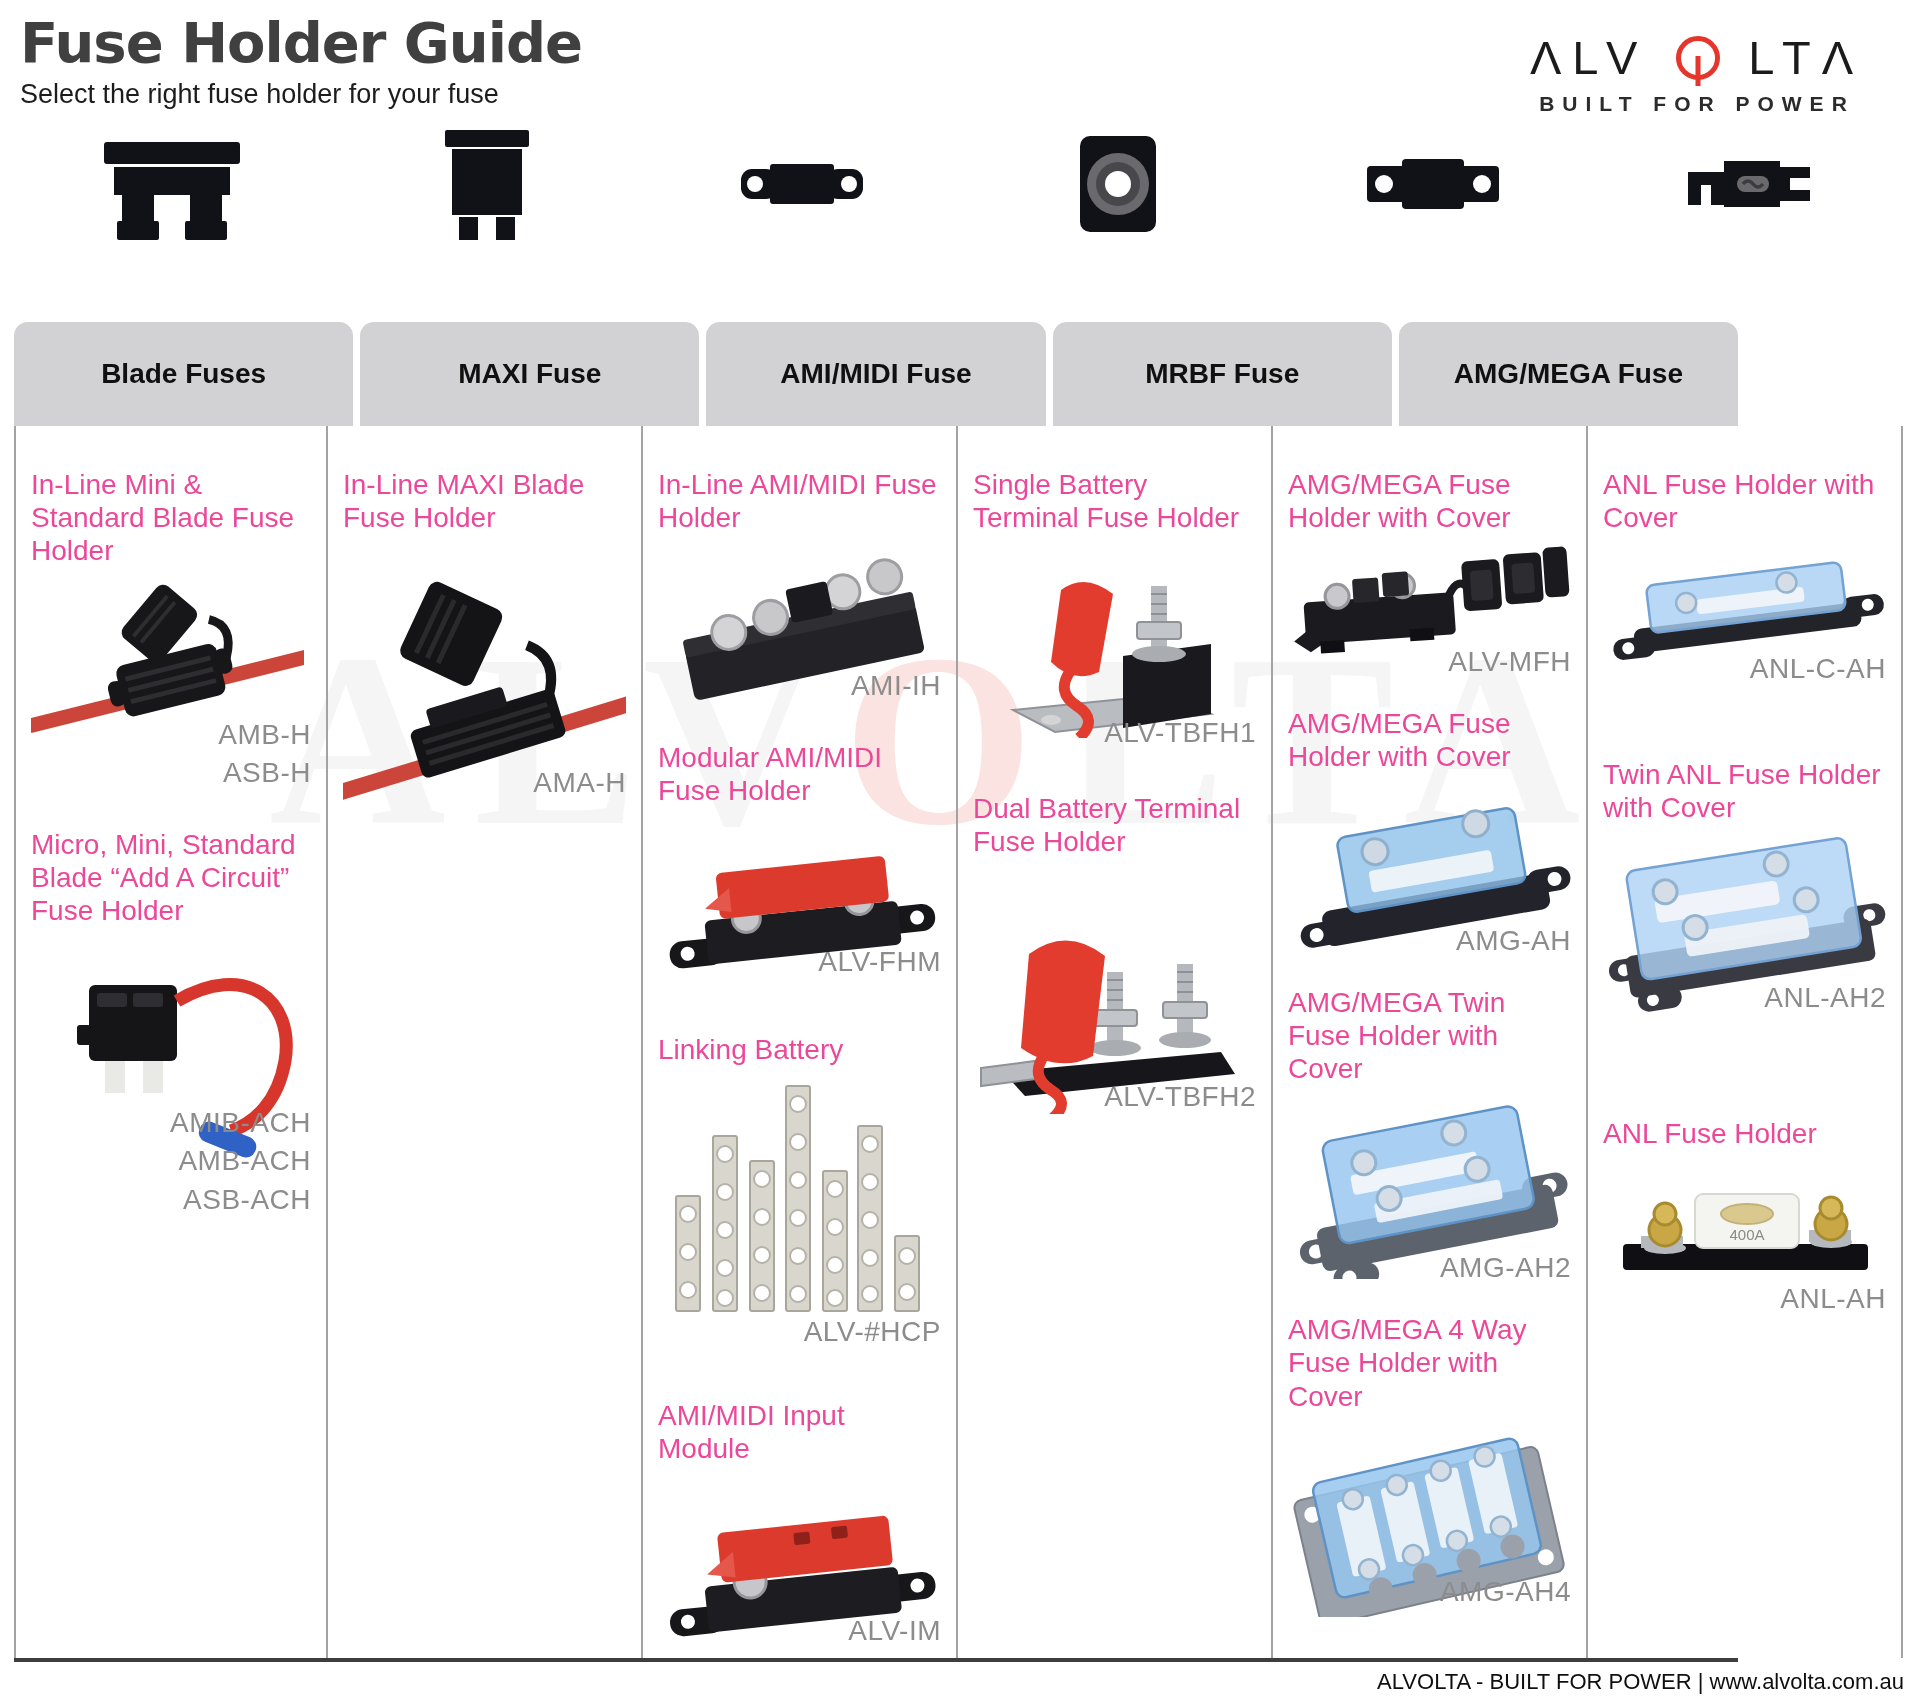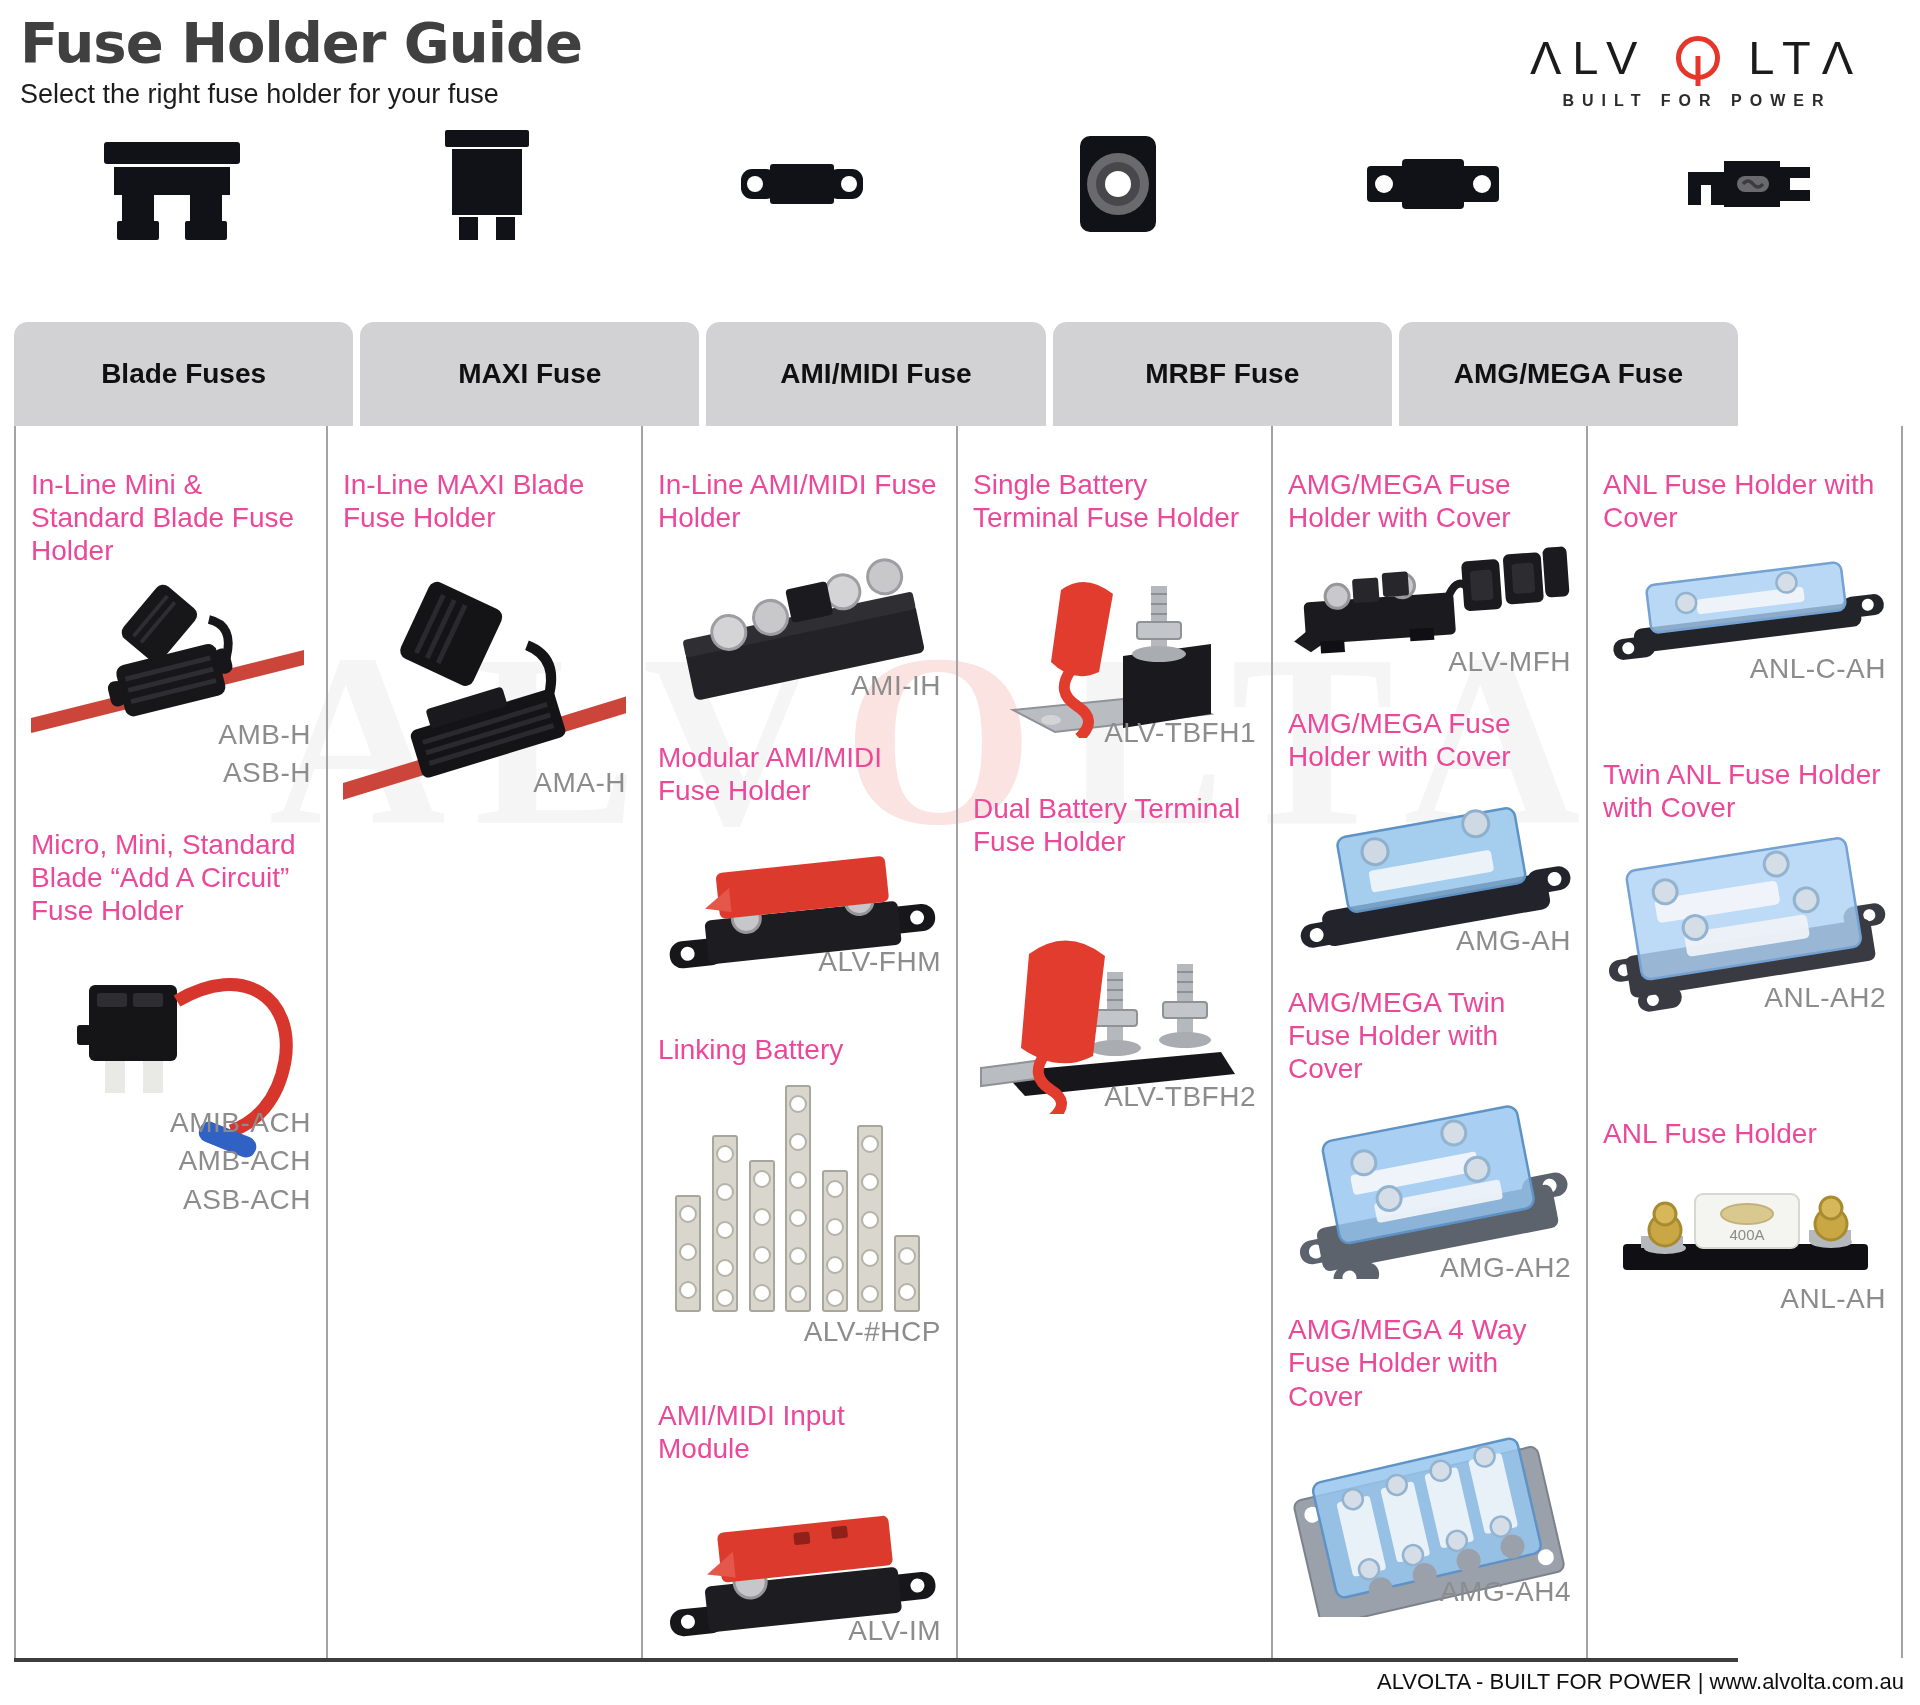--- a/index.html
+++ b/index.html
@@ -12,21 +12,21 @@
               letter-spacing:-1px;color:#404040;line-height:1.05;}
   .subtitle{font-size:27px;color:#1c1c1c;margin-top:6px;}
 
   .brand{position:absolute;right:28px;top:30px;z-index:5;text-align:center;width:390px;}
   .brand-word{display:flex;align-items:center;justify-content:center;gap:24px;
               font-size:47px;letter-spacing:11px;color:#1b1b1b;font-weight:400;}
   .power-o{position:relative;display:inline-block;width:44px;height:44px;margin:0 4px;
            border:5px solid #e6352a;border-radius:50%;box-sizing:border-box;}
   .power-o-bar{position:absolute;left:50%;top:46%;transform:translateX(-50%);
                width:5px;height:30px;background:#e6352a;}
-  .brand-tagline{margin-top:7px;font-size:16px;letter-spacing:8px;color:#2b2b2b;font-weight:700;}
+  .brand-tagline{margin-top:7px;font-size:21px;letter-spacing:8px;color:#2b2b2b;font-weight:700;}
 
   
   .watermark{position:absolute;left:269px;top:600px;z-index:0;
              font-family:Liberation Serif, serif;font-weight:700;font-size:245px;
              letter-spacing:28px;color:rgba(20,20,20,0.045);white-space:nowrap;}
   .watermark .wm-o{color:rgba(225,55,45,0.14);}
 
   
   .icons-row{position:absolute;left:14px;top:126px;width:1892px;height:116px;
              display:flex;z-index:4;}

